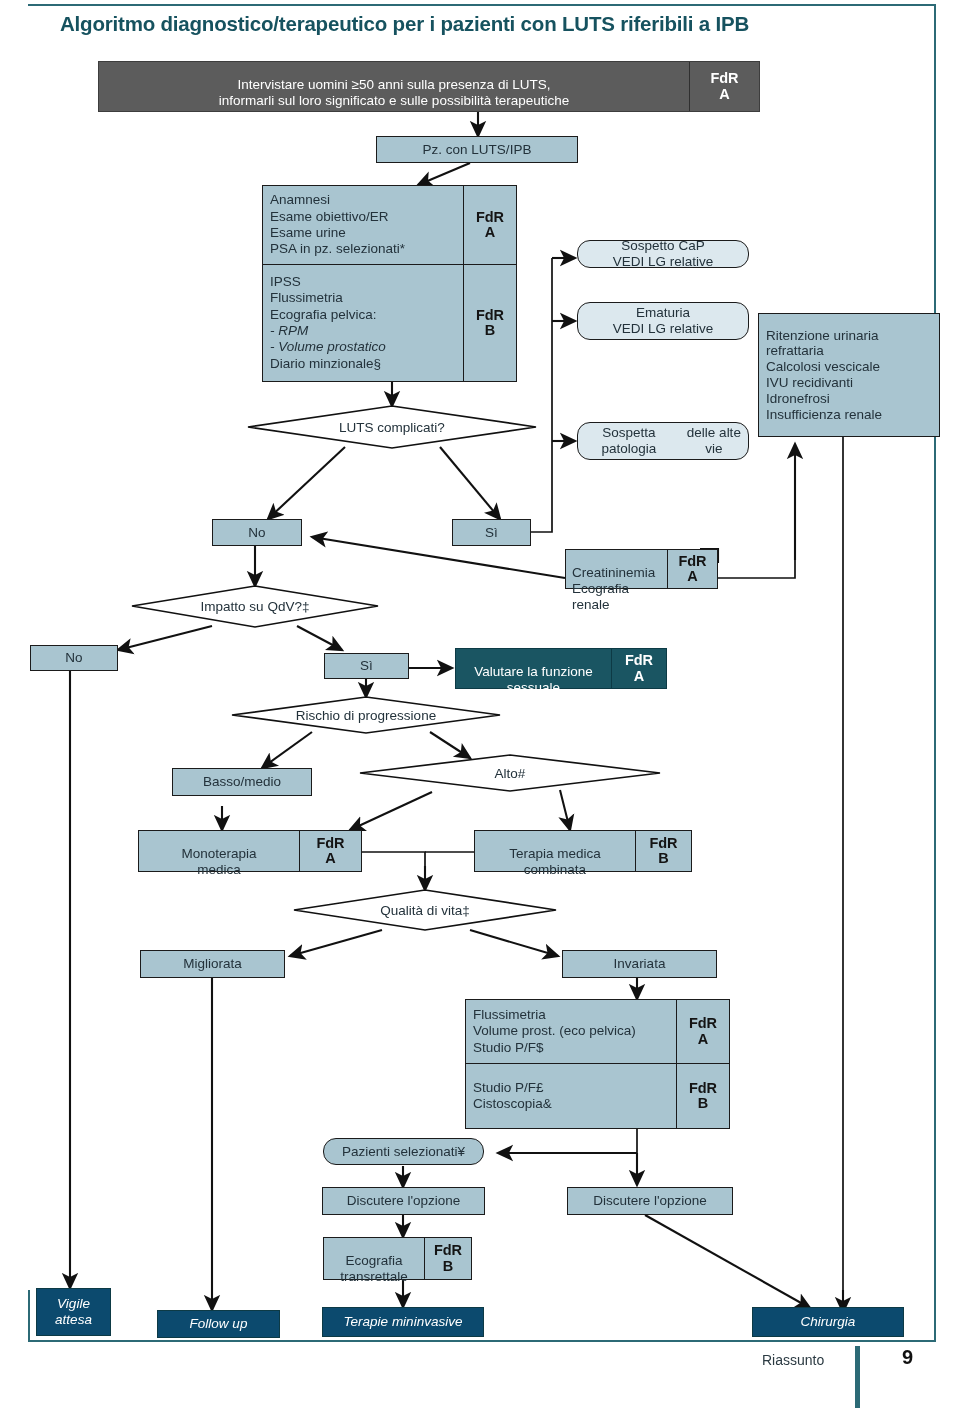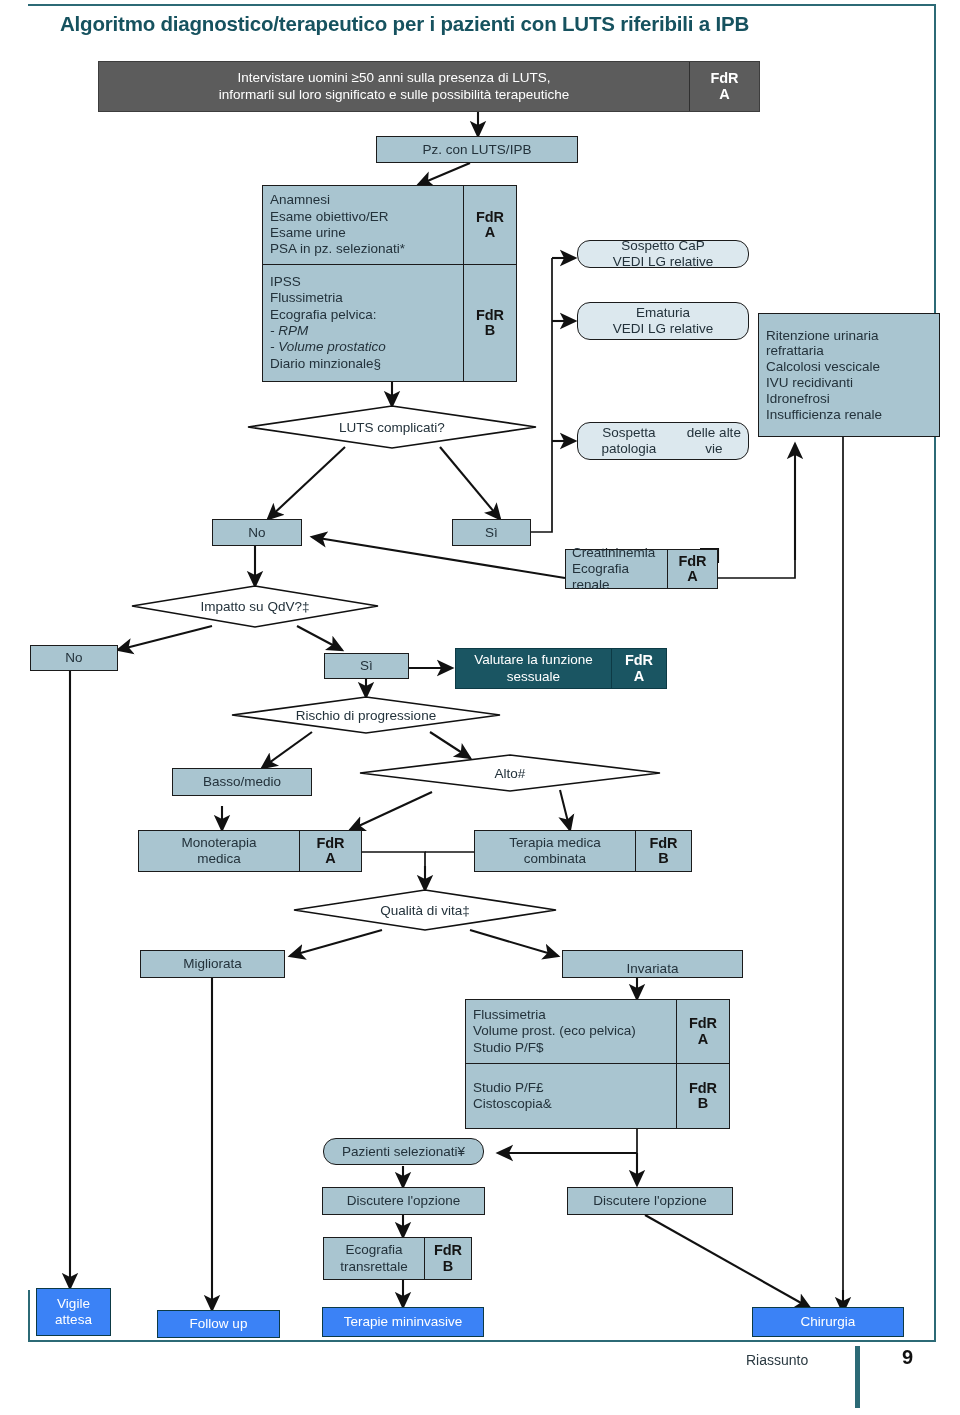--- a/index.html
+++ b/index.html
@@ -28,29 +28,29 @@
   
   .node{
     position:absolute;box-sizing:border-box;
     border:1.4px solid #1b1b1b;
     background:#a9c5d0;
     display:flex;align-items:center;justify-content:center;
     text-align:center;line-height:1.17;
     font-size:13.5px;color:#23323b;
   }
   .node.light{background:#dce8ee;}
-  .node.teal{background:#3b82f6;color:#ffffff;border-color:#0d3a45;}
+  .node.teal{background:#0c4a6e;color:#ffffff;border-color:#0d3a45;font-style:italic;}
   .node.rounded{border-radius:13px;}
   .node.leftalign{justify-content:flex-start;text-align:left;padding-left:7px;}
 
   
   .split{position:absolute;box-sizing:border-box;display:flex;
          border:1.4px solid #1b1b1b;background:#a9c5d0;}
-  .split .body{flex:1;display:flex;align-items:center;
-        padding:8px 6px;font-size:13.5px;line-height:1.2;color:#23323b;}
+  .split .body{flex:1;display:flex;align-items:flex-start;
+        padding:15px 6px;font-size:13.5px;line-height:1.2;color:#23323b;}
   .split .body.ctr{justify-content:center;text-align:center;}
   .split .grade{
     box-sizing:border-box;border-left:1.4px solid #1b1b1b;
     display:flex;flex-direction:column;align-items:center;justify-content:center;
     font-weight:bold;font-size:14.5px;line-height:1.05;color:#141414;
   }
   .split.gray{background:#5c5c5c;border-color:#3d3d3d;}
   .split.gray .body{color:#fff;}
   .split.gray .grade{color:#fff;border-left-color:#2f2f2f;}
   .split.teal{background:#1a5562;border-color:#0d3a45;}
@@ -74,21 +74,21 @@
   .diamond .lbl{
     position:absolute;inset:0;display:flex;align-items:center;justify-content:center;
     font-size:13.5px;color:#23323b;text-align:center;pointer-events:none;
   }
 
   svg.wire{position:absolute;left:0;top:0;width:960px;height:1415px;overflow:visible;}
   .ln{stroke:#111;stroke-width:2.1;fill:none;}
   .ln-thin{stroke:#111;stroke-width:1.7;fill:none;}
   .dia{fill:#ffffff;stroke:#111;stroke-width:1.7;}
 
-  .footer-label{position:absolute;left:746px;top:1352px;font-size:14px;color:#2b3a42;}
+  .footer-label{position:absolute;left:762px;top:1352px;font-size:14px;color:#2b3a42;}
   .footer-page{position:absolute;left:902px;top:1346px;font-size:20px;font-weight:bold;color:#111;}
 </style>
 </head>
 <body>
 
 <div id="page">
 
   <div class="rail rail-top"></div>
   <div class="rail rail-right"></div>
   <div class="rail rail-bottom"></div>
@@ -332,21 +332,21 @@
     </div>
     <div class="grade" style="width:56px;">
       <span>FdR</span>
       <span>B</span>
     </div>
   </div>
 
   <div class="node" style="left:140px;top:950px;width:145px;height:28px;">
     <span>Migliorata</span>
   </div>
-  <div class="node" style="left:562px;top:950px;width:181px;height:28px;align-items:flex-end;">
+  <div class="node" style="left:562px;top:950px;width:155px;height:28px;">
     <span>Invariata</span>
   </div>
 
   <div class="stack" style="left:465px;top:999px;width:265px;height:130px;">
     <div class="row" style="flex:0 0 63px;">
       <div class="body">
         <span>Flussimetria</span>
         <span>Volume prost. (eco pelvica)</span>
         <span>Studio P/F$</span>
       </div>

